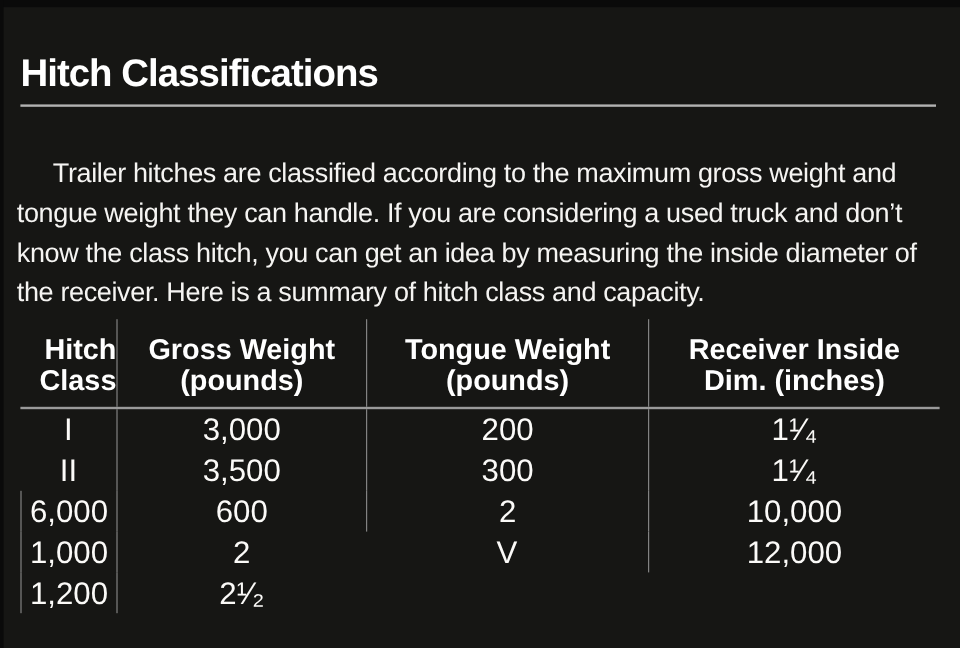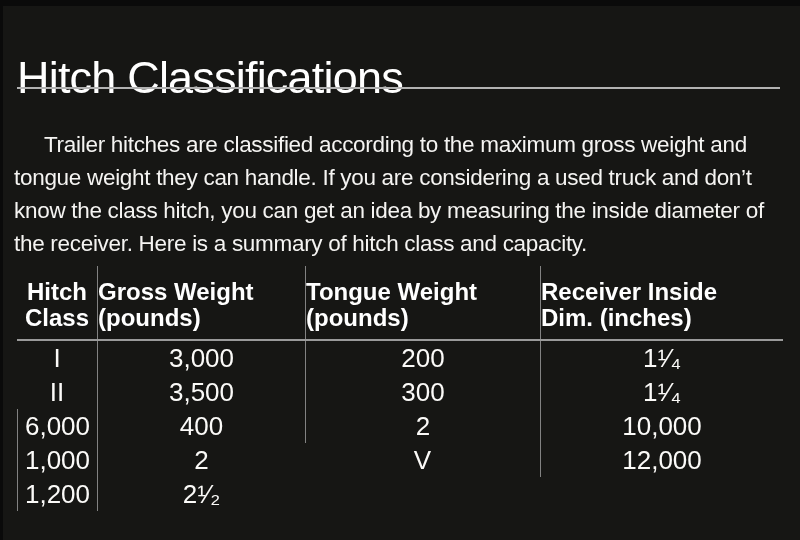--- a/index.html
+++ b/index.html
@@ -24,22 +24,22 @@
   .edge-left {
     position: absolute;
     top: 0; left: 0;
     width: 3px; height: 100%;
     background: #0a0a0a;
   }
   .title {
     position: absolute;
     top: 22px;
     left: 17px;
-    font-size: 45px;
-    font-weight: normal;
+    font-size: 32px;
+    font-weight: bold;
     letter-spacing: -0.8px;
     color: #ffffff;
     white-space: nowrap;
   }
   .title-rule {
     position: absolute;
     top: 87px;
     left: 17px;
     width: 763px;
     height: 2px;
@@ -67,25 +67,25 @@
     grid-template-columns: 80px 208px 235px 243px;
   }
   .thead {
     border-bottom: 2px solid #9a9a9a;
   }
   .th {
     font-weight: bold;
     font-size: 24px;
     line-height: 26px;
     white-space: pre-line;
-    text-align: left;
+    text-align: center;
     padding: 13px 0 8px 0;
   }
   .th.col0 {
-    text-align: center;
+    text-align: right;
   }
   .cell {
     font-size: 26px;
     line-height: 34px;
     text-align: center;
     color: #fbfaf8;
   }
   .vline {
     border-left: 1px solid #828282;
   }
@@ -115,21 +115,21 @@
   <div class="tbody">
       <div class="cell">I</div>
       <div class="cell vline">3,000</div>
       <div class="cell vline">200</div>
       <div class="cell vline">1¹⁄₄</div>
       <div class="cell">II</div>
       <div class="cell vline">3,500</div>
       <div class="cell vline">300</div>
       <div class="cell vline">1¹⁄₄</div>
       <div class="cell vline">6,000</div>
-      <div class="cell vline">400</div>
+      <div class="cell vline">600</div>
       <div class="cell vline">2</div>
       <div class="cell vline">10,000</div>
       <div class="cell vline">1,000</div>
       <div class="cell vline">2</div>
       <div class="cell">V</div>
       <div class="cell vline">12,000</div>
       <div class="cell vline">1,200</div>
       <div class="cell vline">2¹⁄₂</div>
     </div>
 </div>

